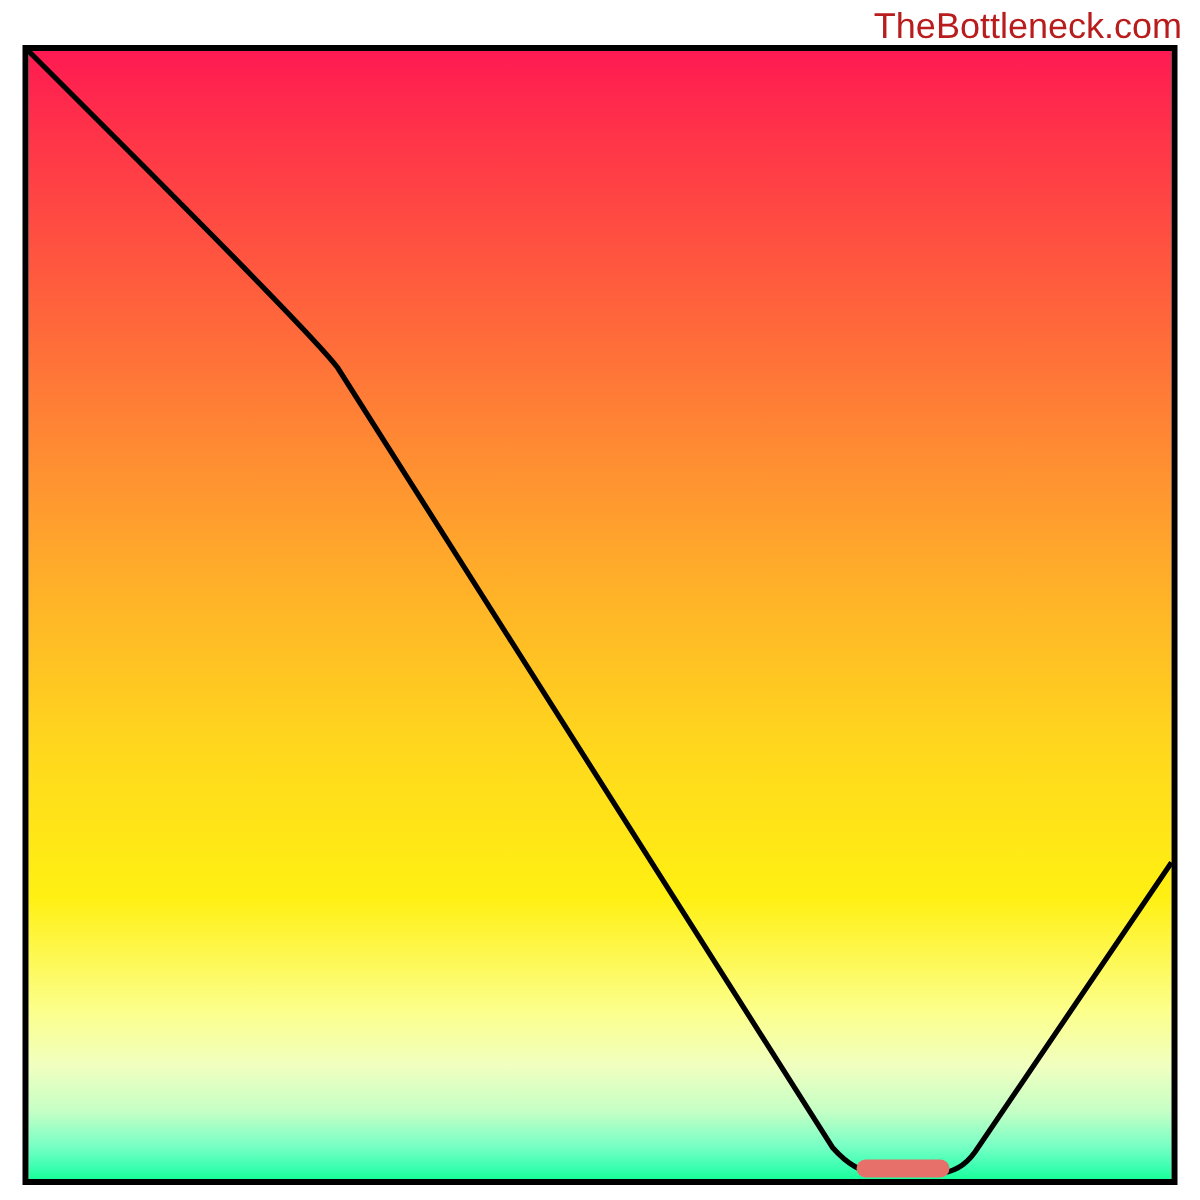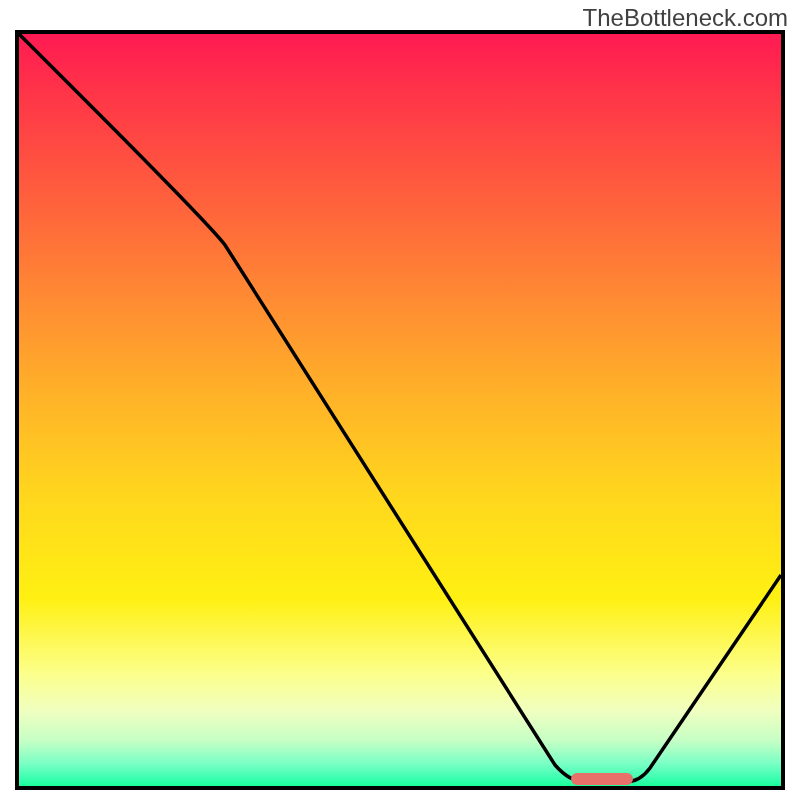--- a/index.html
+++ b/index.html
@@ -8,21 +8,21 @@
     width: 800px;
     height: 800px;
     background: #ffffff;
     font-family: Arial, sans-serif;
     position: relative;
   }
   .watermark {
     position: absolute;
     top: 4px;
     right: 12px;
-    color: #404040;
+    color: #b91c1c;
     font-size: 24px;
     font-weight: 500;
     z-index: 10;
   }
   .chart-container {
     position: absolute;
     top: 30px;
     left: 15px;
     width: 770px;
     height: 760px;

